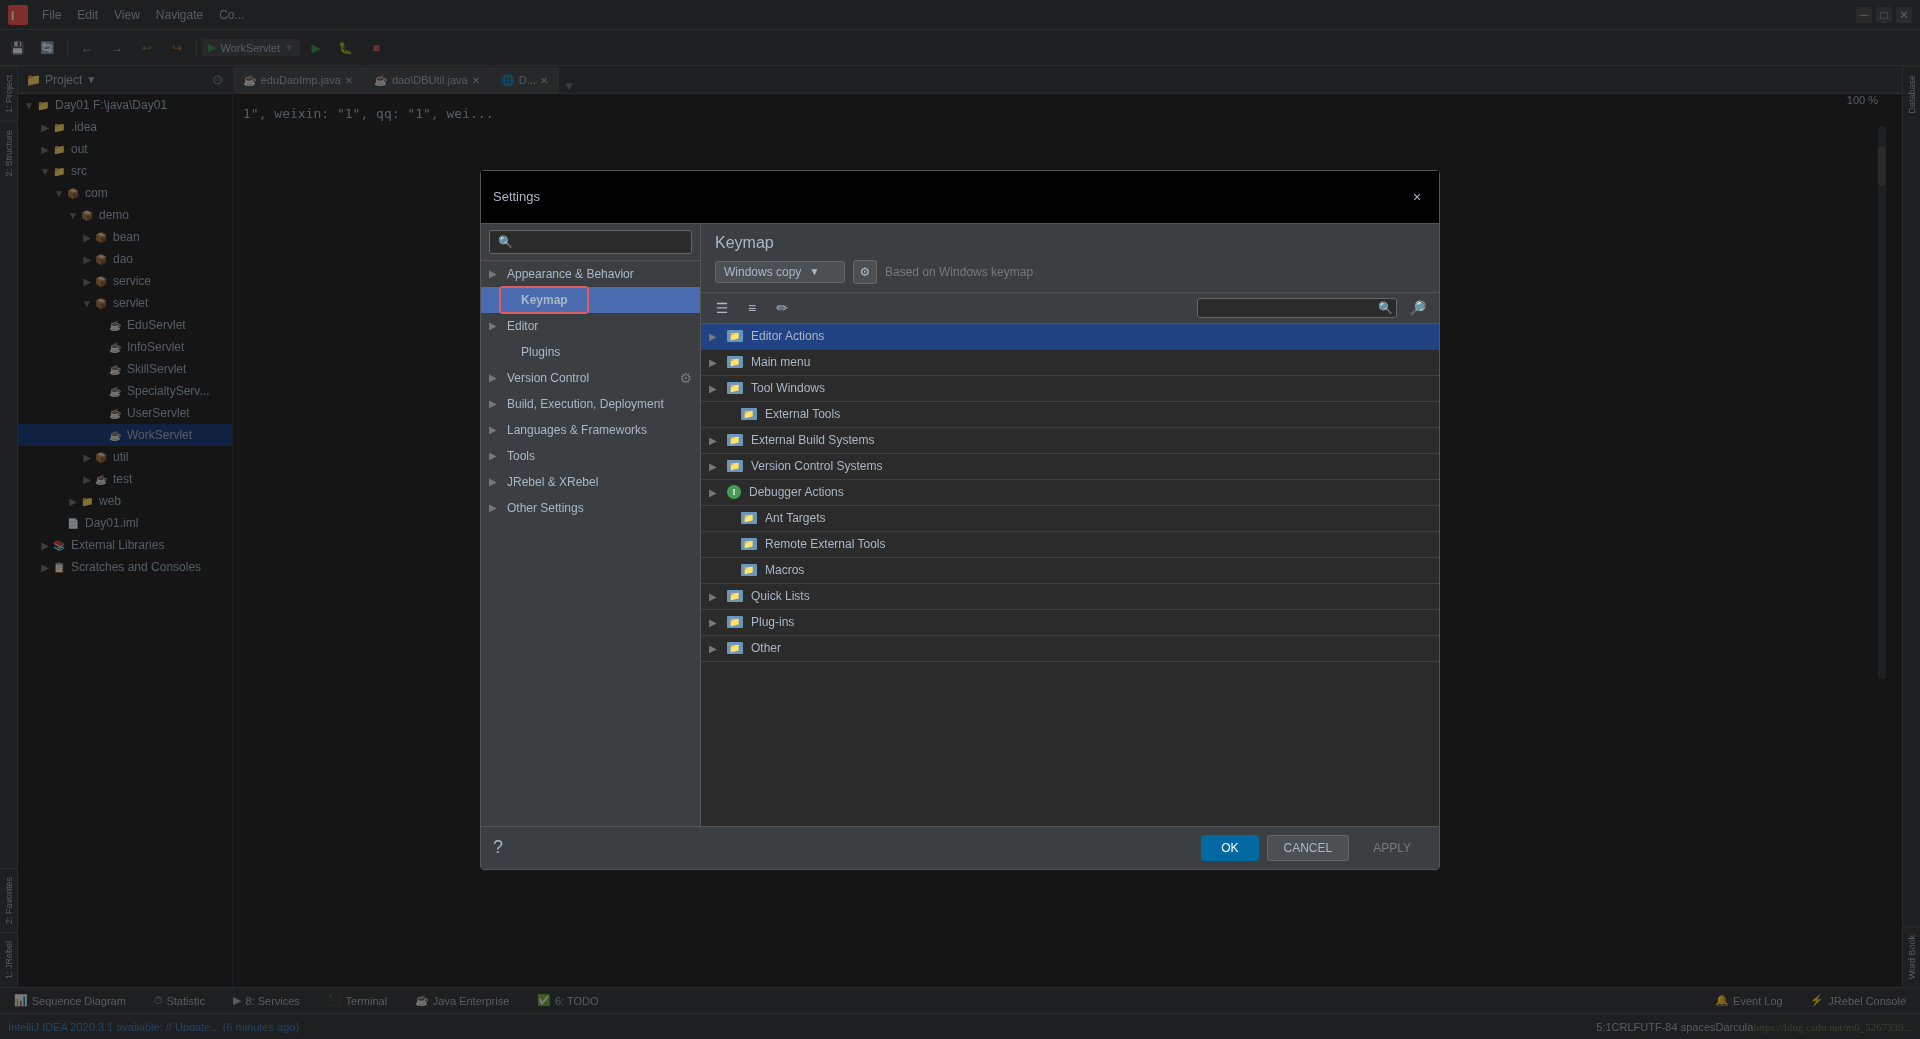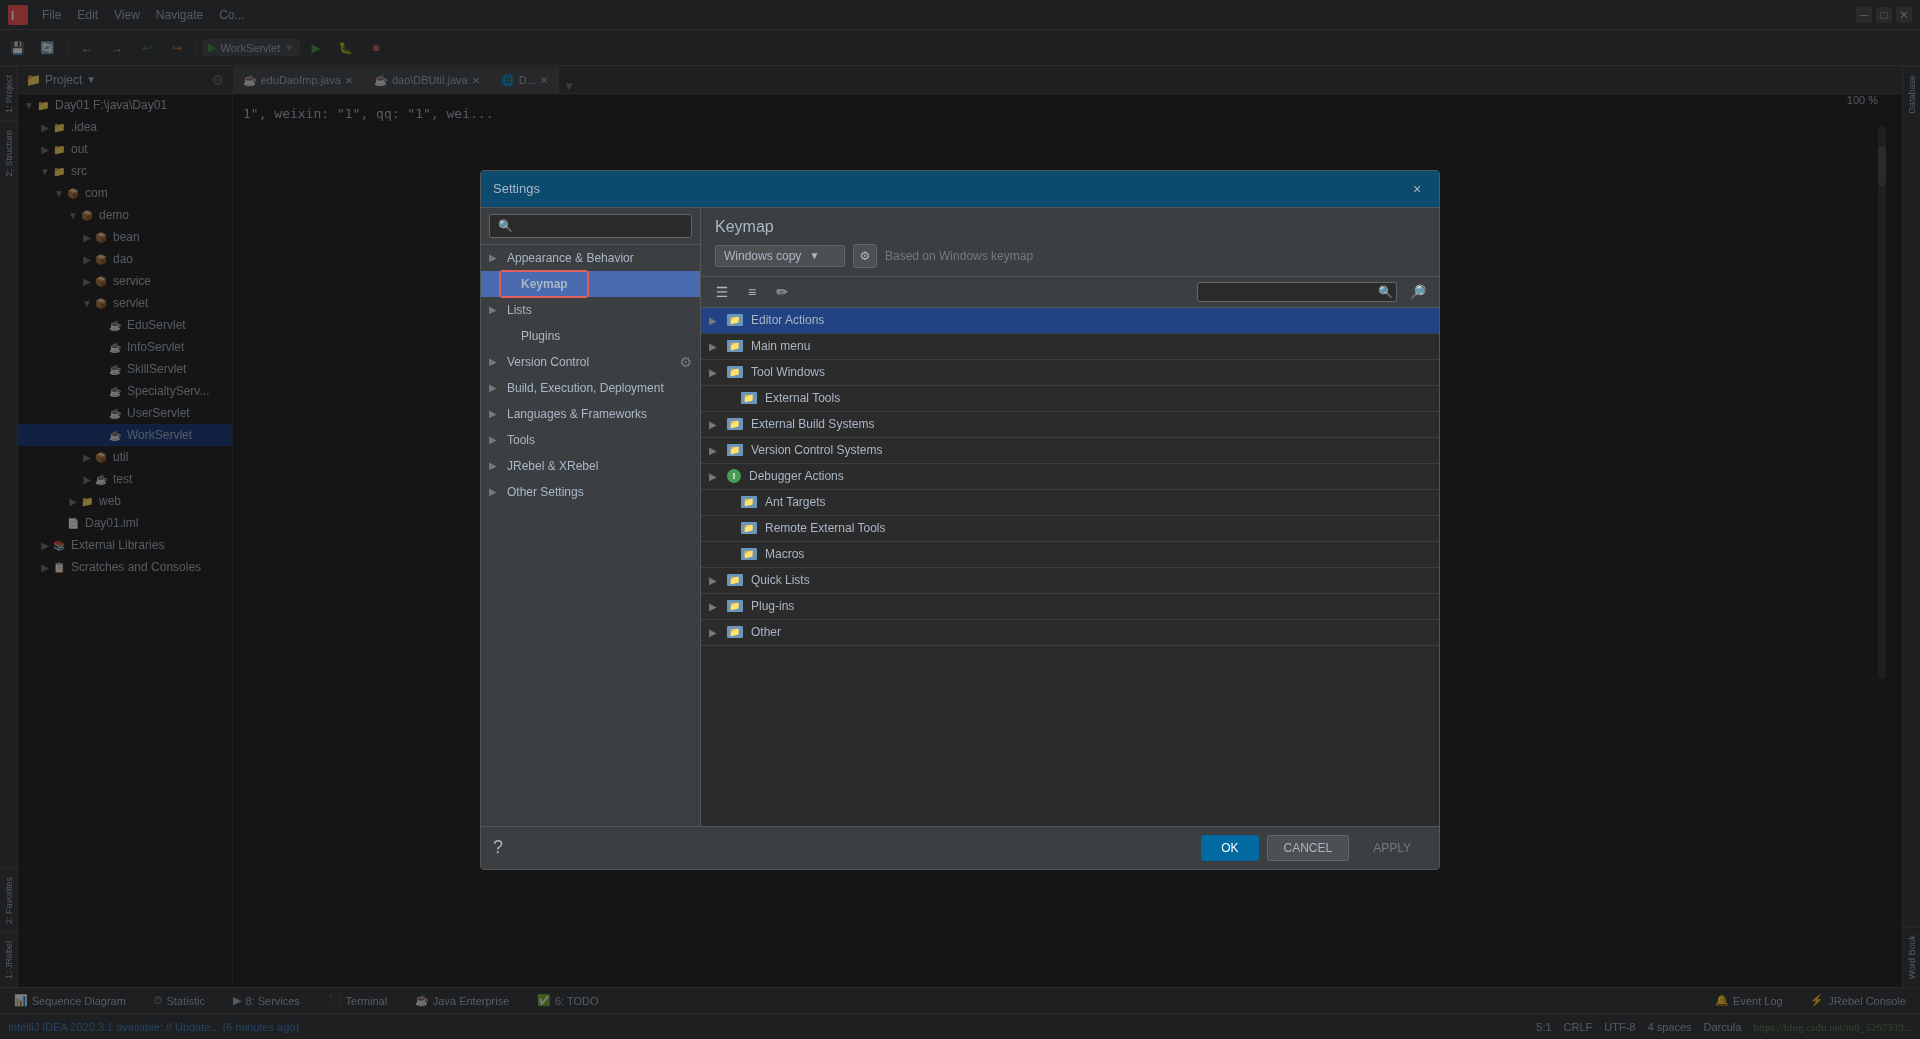--- a/index.html
+++ b/index.html
@@ -193,21 +193,20 @@
       display: flex;
       align-items: center;
       padding: 0 8px;
       justify-content: space-between;
       font-size: 11px;
       color: #a9b7c6;
     }
     .status-right {
       display: flex;
       align-items: center;
-      gap: 12px;
     }
 
     
     .modal-overlay {
       position: absolute;
       top: 0;
       left: 0;
       width: 100%;
       height: 100%;
       background: rgba(0,0,0,0.5);
@@ -223,23 +222,23 @@
       width: 960px;
       height: 700px;
       display: flex;
       flex-direction: column;
       position: relative;
     }
     .modal-title-bar {
       display: flex;
       align-items: center;
       justify-content: space-between;
-      padding: 8px 12px;
+      padding: 16px 12px;
       border-bottom: 1px solid #555;
-      background: #0c4a6e;
+      background: #000000;
     }
     .modal-title {
       font-size: 13px;
       color: #a9b7c6;
     }
     .modal-close-btn {
       width: 20px;
       height: 20px;
       display: flex;
       align-items: center;
@@ -789,21 +788,21 @@
 
         <div class="settings-nav-item keymap-selected settings-nav-indent" style="position:relative;">
           <span class="settings-nav-arrow"> </span>
           <span style="font-weight:bold;">Keymap</span>
 
           <div style="position:absolute;left:18px;top:-1px;width:90px;height:28px;border:2px solid #e05e5e;border-radius:4px;pointer-events:none;"></div>
         </div>
 
         <div class="settings-nav-item">
           <span class="settings-nav-arrow">▶</span>
-          <span>Lists</span>
+          <span>Editor</span>
         </div>
 
         <div class="settings-nav-item settings-nav-indent">
           <span class="settings-nav-arrow"> </span>
           <span>Plugins</span>
         </div>
 
         <div class="settings-nav-item">
           <span class="settings-nav-arrow">▶</span>
           <span>Version Control</span>

